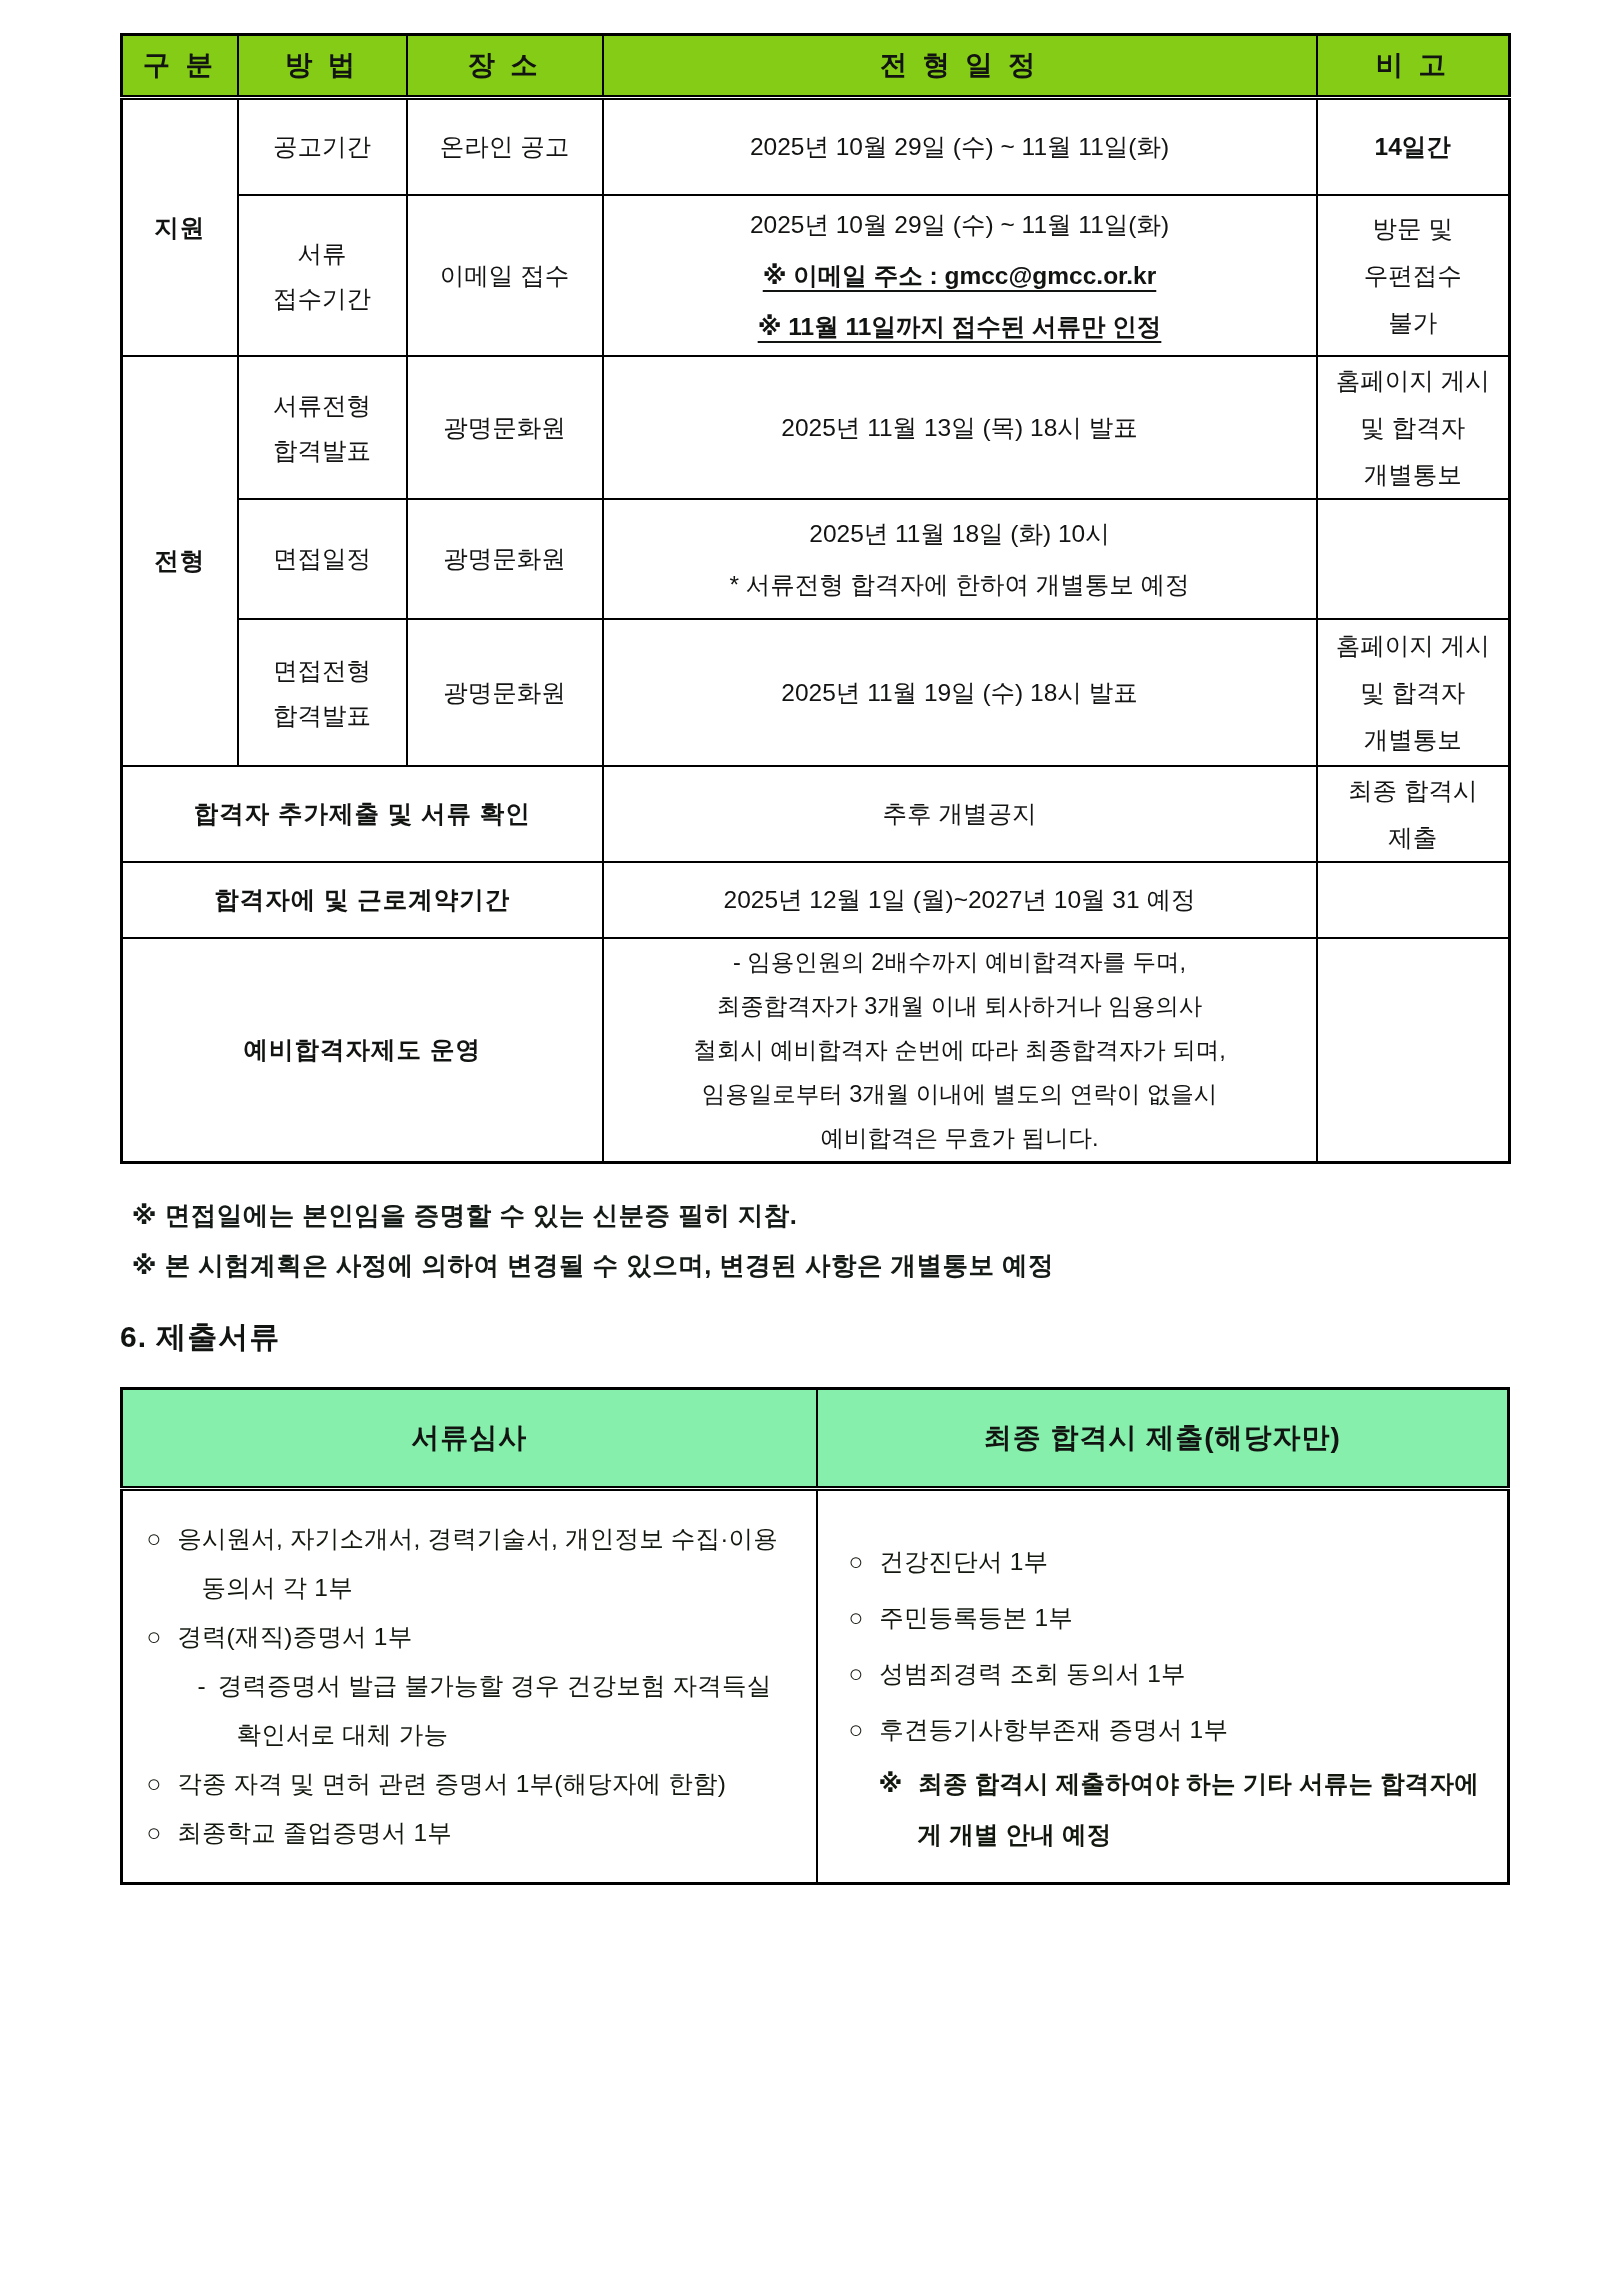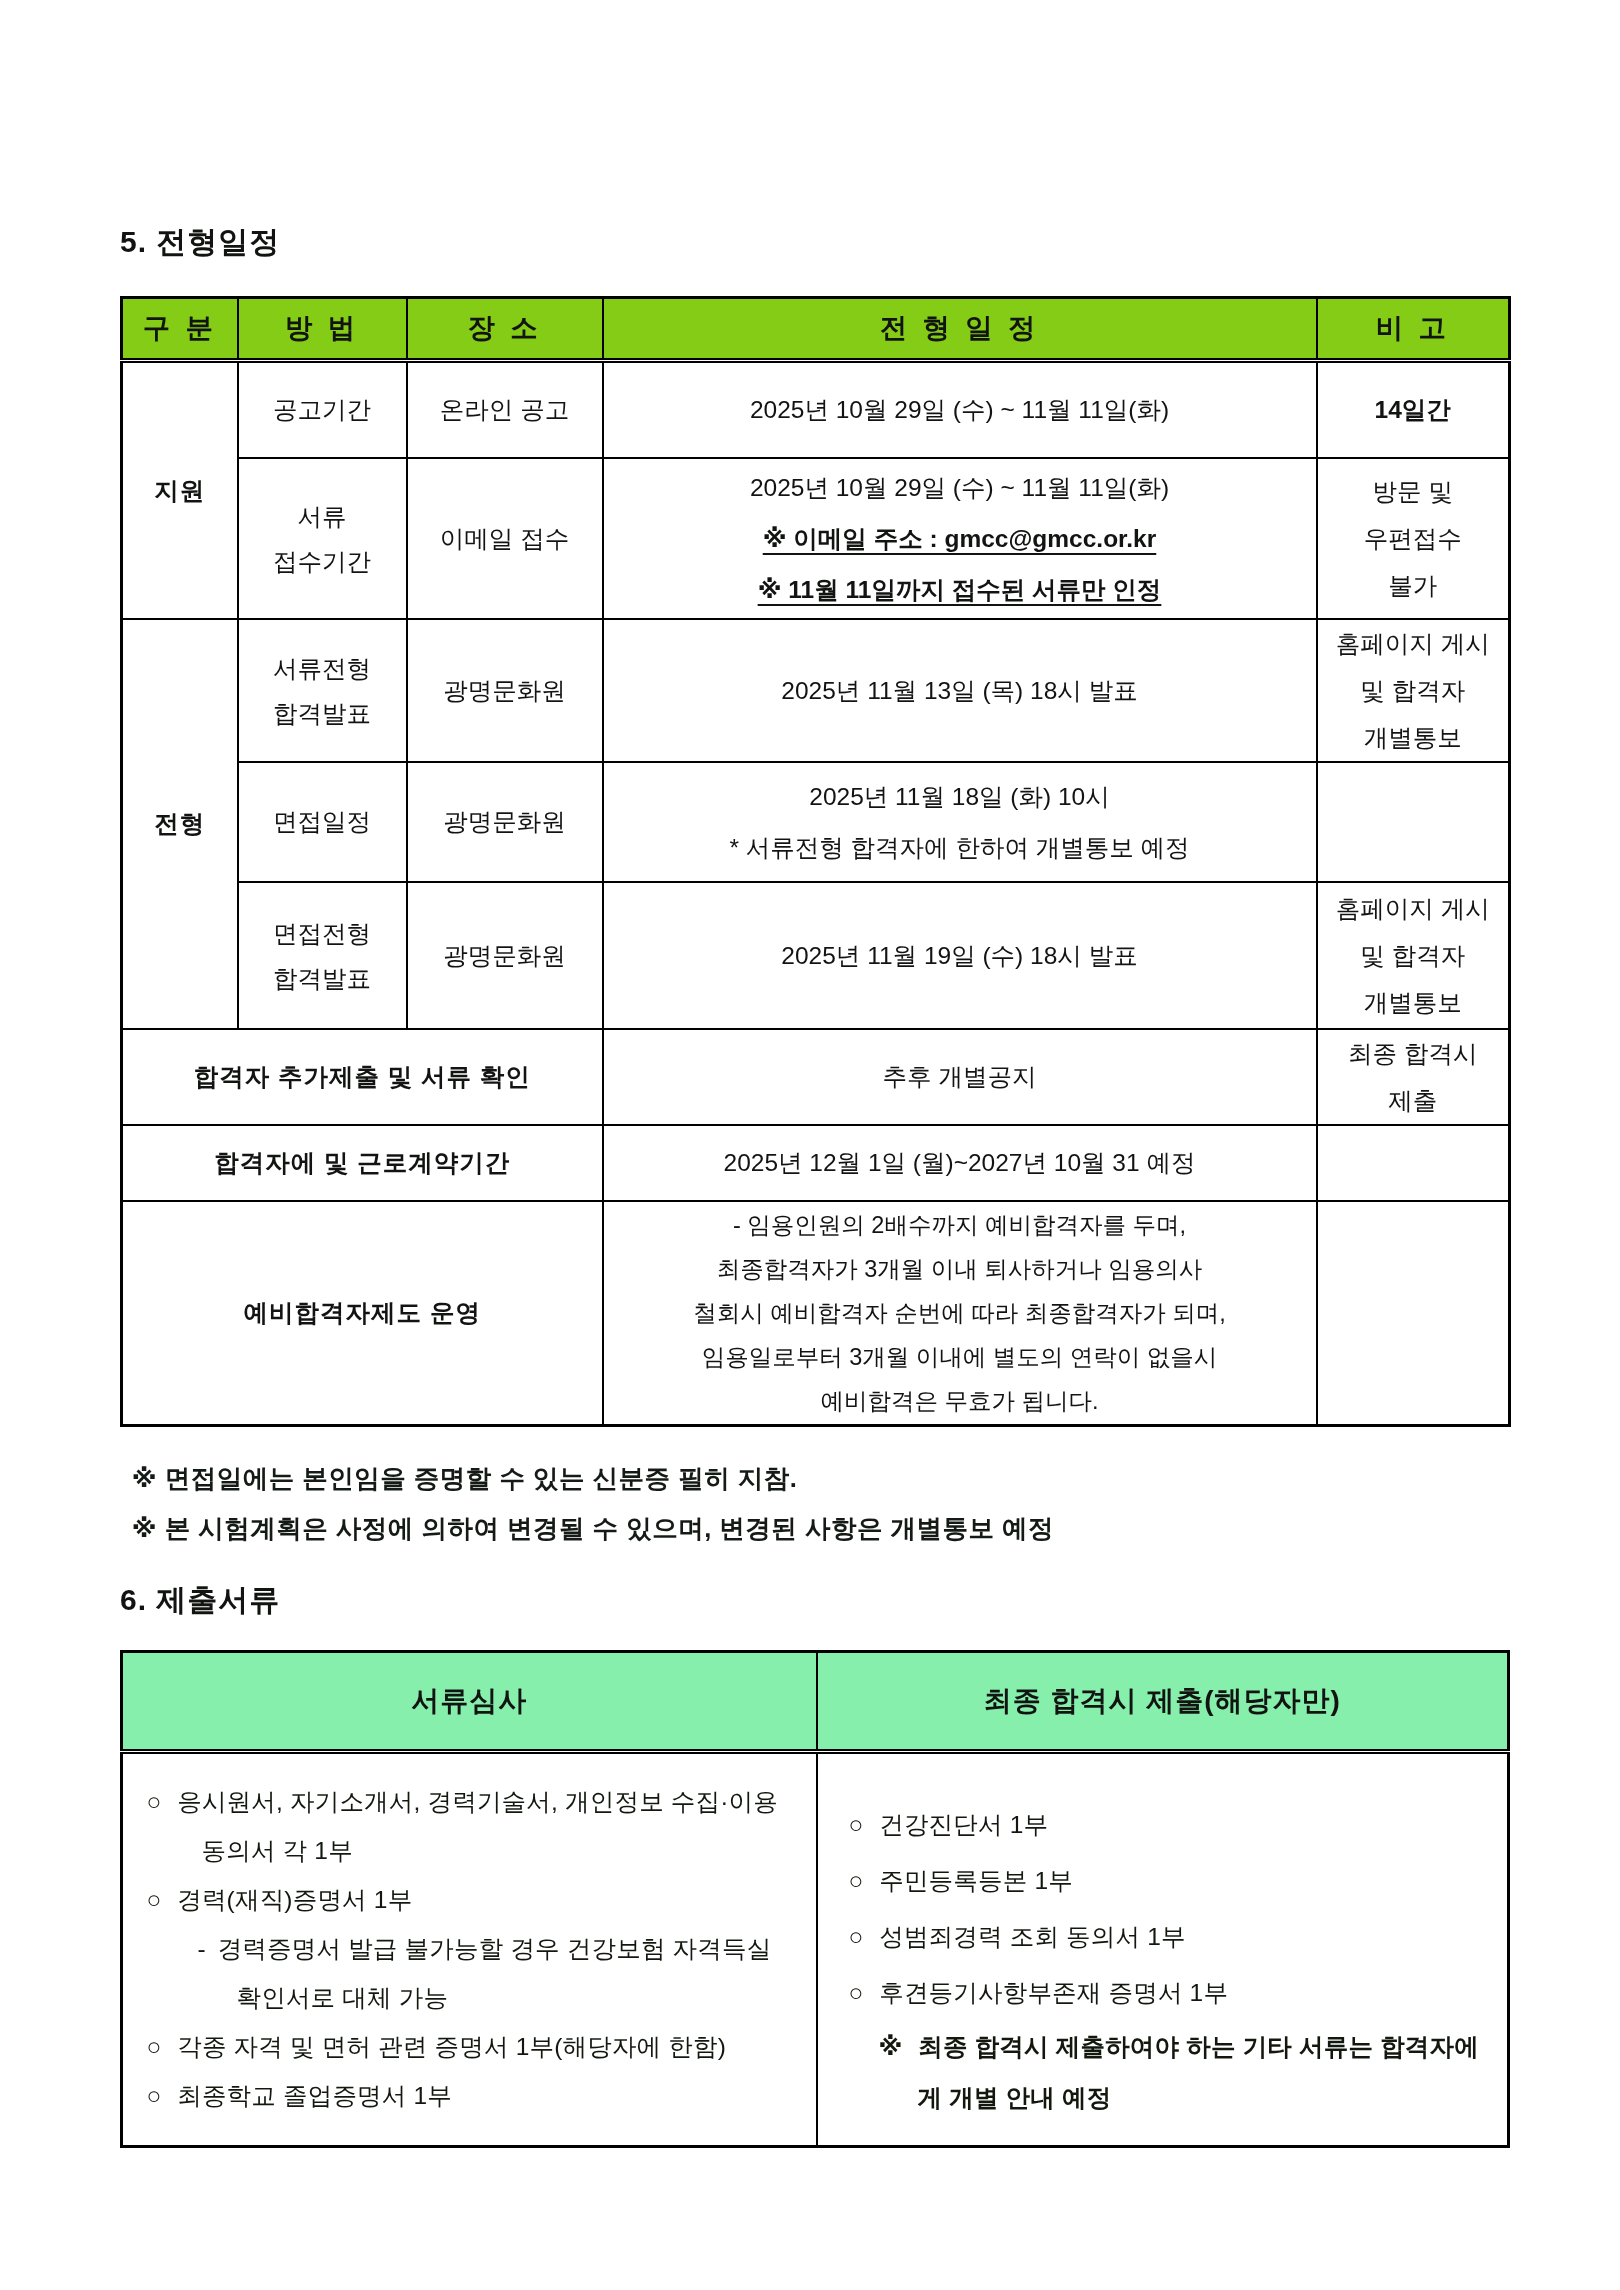--- a/index.html
+++ b/index.html
@@ -77,21 +77,20 @@
   .doc-item.sub{padding-left:90px;text-indent:-39px;}
   .doc-item.sub .blt{margin-right:11.8px;}
   .doc-item.note-item{font-weight:bold;padding-left:69px;text-indent:-39px;line-height:51px;}
 </style>
 </head>
 <body>
 
 <div class="page">
   <div class="content">
 
-    <div class="sec-title title5">5. 전형일정</div>
 
     <table class="t1">
       <colgroup>
         <col style="width:116px">
           <col style="width:169px">
           <col style="width:196px">
           <col style="width:714px">
           <col style="width:193px">
       </colgroup>
       <thead>

